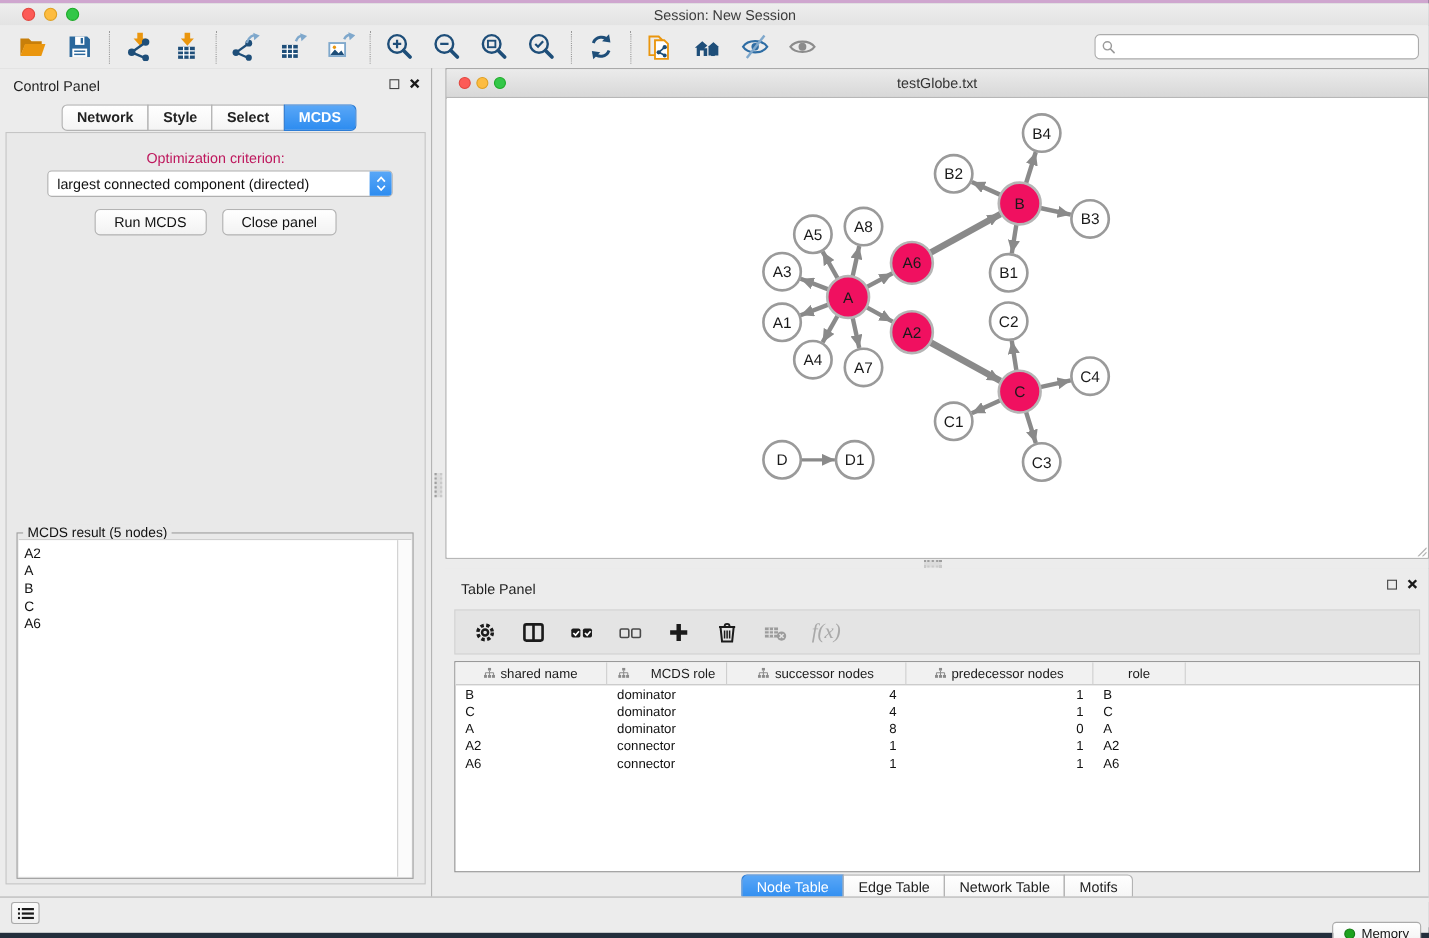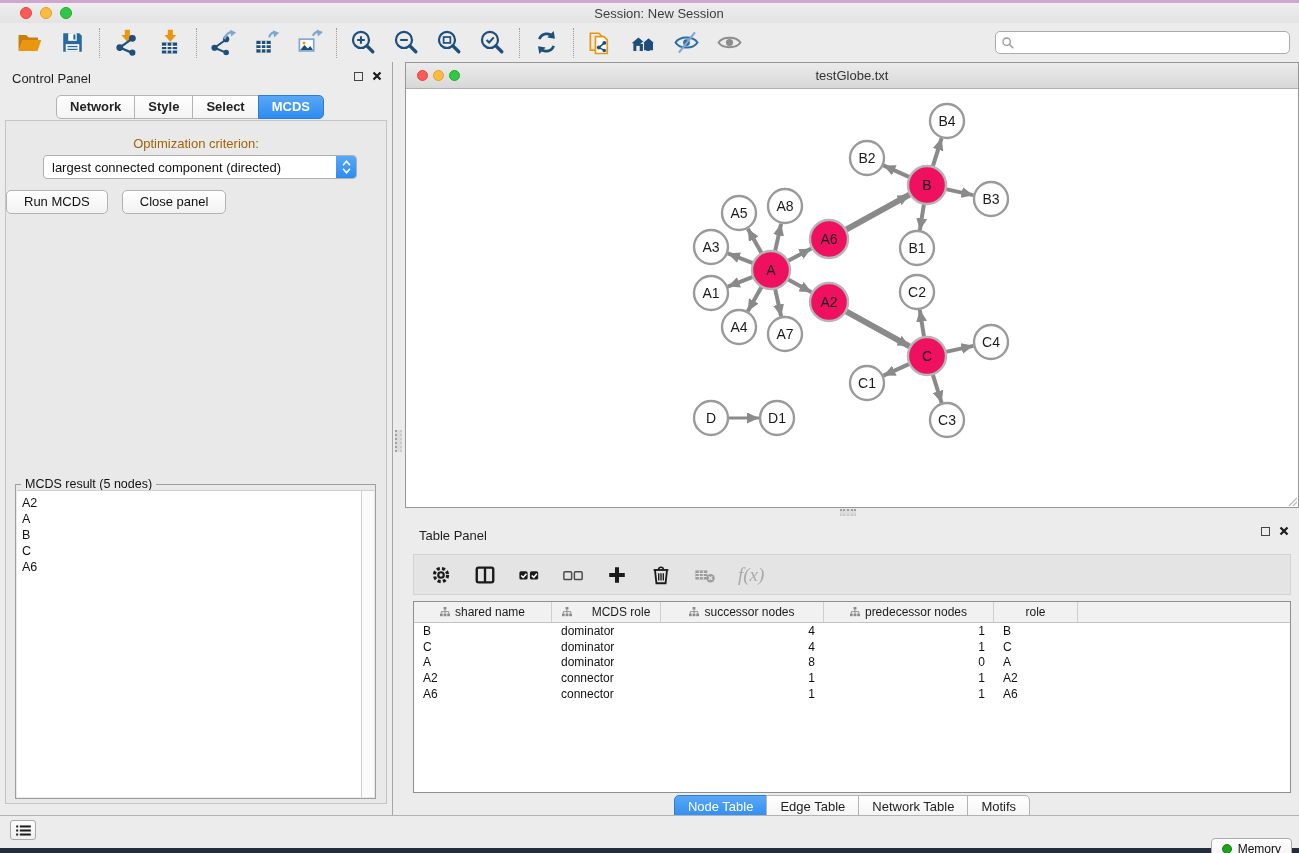--- a/index.html
+++ b/index.html
@@ -46,28 +46,28 @@
   .seg .seg-item:last-child { border-radius:0 5px 5px 0; }
   .seg .seg-item.active { background:linear-gradient(#59a7f7,#2d8cf0); color:#fff; border-color:#2d7dd6; }
 
   
   .control-panel { position:absolute; left:0; top:59px; width:393px; height:758px;
     background:#ececec; border-right:1px solid #a6a6a6; }
   .control-panel .cp-title { position:absolute; left:12px; top:9px; }
   .cp-tabs { position:absolute; left:0; right:12px; top:33px; text-align:center;font-weight:bold; }
   .cp-content { position:absolute; left:5px; right:5px; top:58px; height:684px;
     background:#e9e9e9; border:1px solid #c5c5c5; }
-  .opt-label { position:absolute; left:0; right:0; top:15px; text-align:center; font-size:13px; color:#a16207; }
+  .opt-label { position:absolute; left:0; right:0; top:15px; text-align:center; font-size:13px; color:#be185d; }
   .dropdown { position:absolute; left:37px; top:34px; width:314px; height:24px; background:#fff;
     border:1px solid #b0b0b0; border-radius:4px; font-size:13px; color:#111; display:flex; align-items:center; }
   .dropdown .dd-text { padding-left:8px; flex:1 1 auto; overflow:hidden; white-space:nowrap; }
   .dd-stepper { width:20px; height:22px; margin-right:0px; border-radius:0 3px 3px 0;
     background:linear-gradient(#59a7f7,#2d8cf0); display:flex; flex-direction:column; align-items:center; justify-content:center; gap:2px; }
   .dd-stepper svg { width:9px; height:6px; display:block; }
-  .btn-row { position:absolute; left:0; right:0; top:69px; display:flex; gap:14px; }
+  .btn-row { position:absolute; left:0; right:0; top:69px; display:flex; justify-content:center; gap:14px; }
   .mac-btn { font-size:13px; color:#111; background:linear-gradient(#ffffff,#f2f2f2);
     border:1px solid #b3b3b3; border-radius:5px; padding:3px 17px 4px 17px; }
   .groupbox { position:absolute; left:9px; right:10px; top:335px; bottom:4px; border:1px solid #9e9e9e;margin-top:28px; }
   .groupbox .legend { position:absolute; left:5px; top:-8px; background:#e9e9e9; padding:0 4px;
     font-size:12.5px; color:#111; }
   .listbox { position:absolute; left:1px; right:1px; top:5px; bottom:1px; background:#fff;
     border-top:1px solid #cfcfcf; }
   .listbox .scroll-track { position:absolute; right:0; top:0; bottom:0; width:13px;
     border-left:1px solid #cfcfcf; background:#fbfbfb; }
   .list-items { position:absolute; left:0; right:14px; top:0; bottom:0; padding:4px 0 0 5px; }

